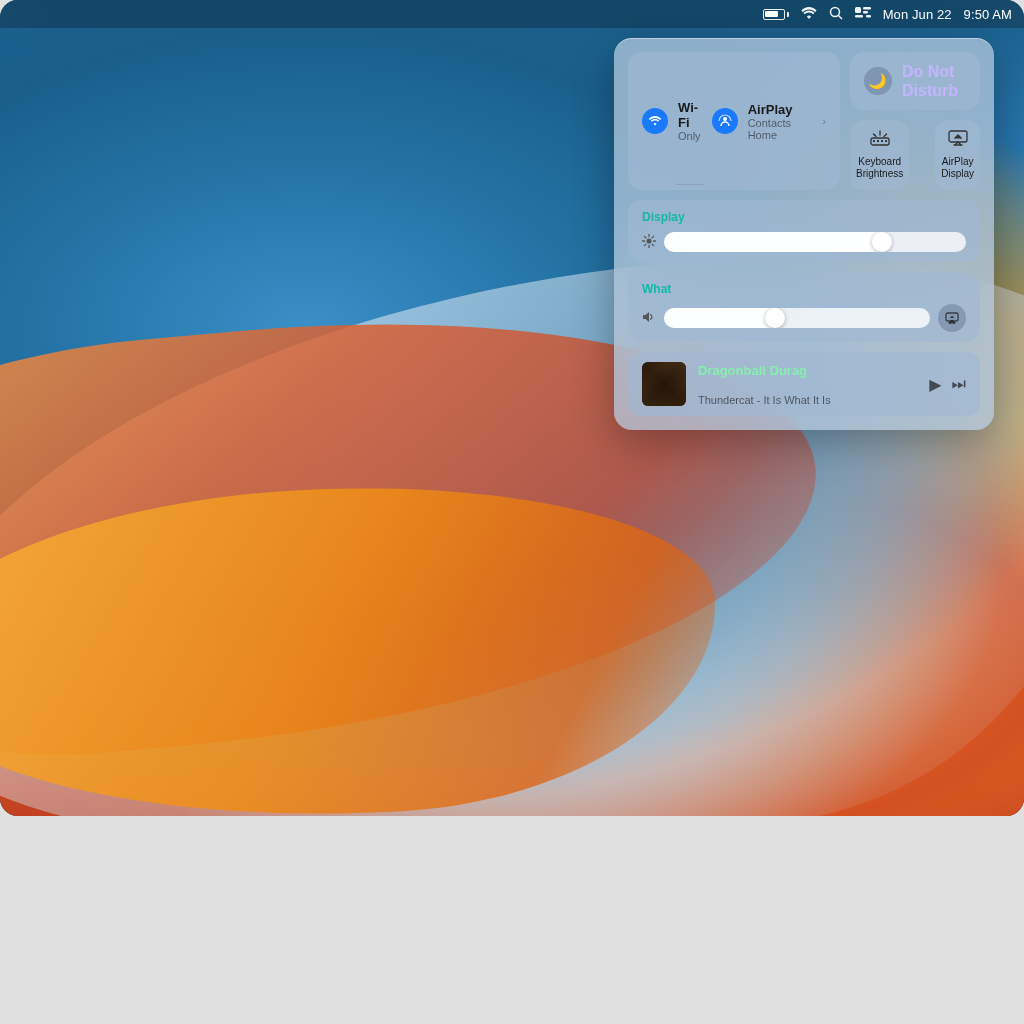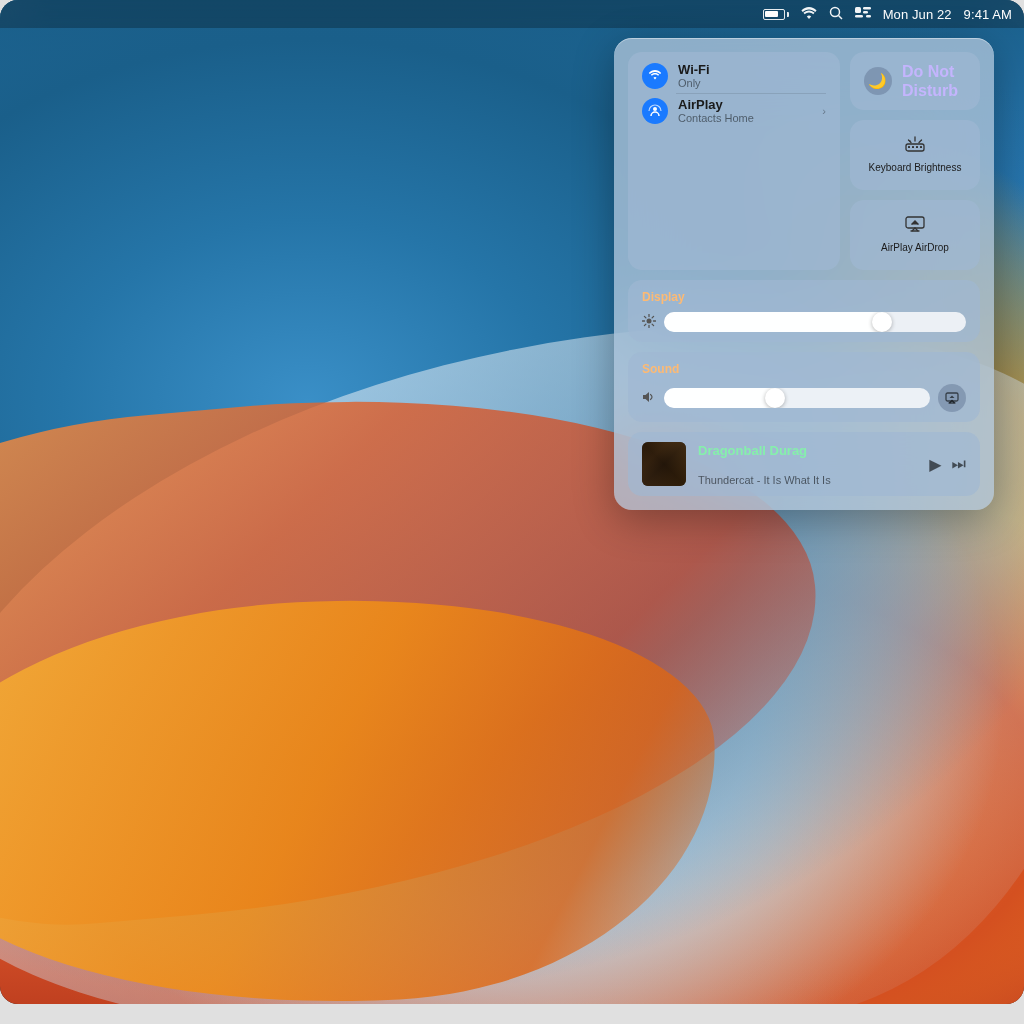--- a/index.html
+++ b/index.html
@@ -7,21 +7,21 @@
     body {
       width: 1024px;
       height: 1024px;
       overflow: hidden;
       background: #e0e0e0;
       font-family: -apple-system, BlinkMacSystemFont, 'SF Pro Display', 'Helvetica Neue', sans-serif;
     }
 
     .screen {
       width: 1024px;
-      height: 1004px;
+      height: 816px;
       position: relative;
       background: #1a1a1a;
       border-radius: 18px;
       overflow: hidden;
     }
 
     
     .wallpaper {
       position: absolute;
       inset: 0;
@@ -163,21 +163,21 @@
       display: flex;
       gap: 10px;
     }
 
     .connectivity-panel {
       flex: 1;
       background: rgba(160, 185, 210, 0.65);
       border-radius: 14px;
       padding: 10px 14px;
       display: flex;
-      flex-direction: column;
+      flex-direction: row;
       gap: 8px;
     }
 
     .connectivity-item {
       display: flex;
       align-items: center;
       gap: 10px;
       cursor: pointer;
       position: relative;
     }
@@ -259,22 +259,21 @@
 
     .dnd-text {
       font-size: 16px;
       font-weight: 700;
       color: #c4b5fd;
       line-height: 1.2;
     }
 
     .small-toggles {
       display: flex;
-      gap: 10px;
-      flex-direction: column;
+      gap: 26px;
     }
 
     .small-toggle {
       flex: 1;
       background: rgba(160, 185, 210, 0.65);
       border-radius: 14px;
       padding: 8px 6px;
       display: flex;
       flex-direction: column;
       align-items: center;
@@ -300,21 +299,21 @@
     
     .display-panel {
       background: rgba(160, 185, 210, 0.65);
       border-radius: 14px;
       padding: 10px 14px;
     }
 
     .section-label {
       font-size: 12px;
       font-weight: 600;
-      color: #fdba74;
+      color: #14b8a6;
       margin-bottom: 8px;
     }
 
     .slider-row {
       display: flex;
       align-items: center;
       gap: 8px;
     }
 
     .slider-icon {
@@ -473,21 +472,21 @@
       <span class="menubar-icon">
         <svg width="16" height="12" viewBox="0 0 16 12" fill="white">
           <rect x="0" y="0" width="6" height="6" rx="1.5" fill="white"></rect>
           <rect x="8" y="0" width="8" height="2.5" rx="1.25" fill="white"></rect>
           <rect x="8" y="4" width="5" height="2.5" rx="1.25" fill="white"></rect>
           <rect x="0" y="8" width="8" height="2.5" rx="1.25" fill="white"></rect>
           <rect x="11" y="8" width="5" height="2.5" rx="1.25" fill="white"></rect>
         </svg>
       </span>
       <span class="menubar-date">Mon Jun 22</span>
-      <span class="menubar-date">9:41 AM</span>
+      <span class="menubar-date">9:50 AM</span>
     </div>
   </div>
 
   <div class="control-center">
 
     <div class="top-section">
 
       <div class="connectivity-panel">
 
         <div class="connectivity-item">
@@ -547,21 +546,21 @@
           </div>
           <div class="small-toggle">
             <div class="small-toggle-icon">
               <svg width="20" height="16" viewBox="0 0 20 16" fill="none">
                 <rect x="1" y="1" width="18" height="11" rx="2" stroke="#333" stroke-width="1.3" fill="none"></rect>
                 <path d="M7 15L10 12L13 15" stroke="#333" stroke-width="1.3" fill="none"></path>
                 <line x1="6" y1="15" x2="14" y2="15" stroke="#333" stroke-width="1.3" stroke-linecap="round"></line>
                 <path d="M6.5 8.5L10 5L13.5 8.5" stroke="#333" stroke-width="1.3" fill="#333"></path>
               </svg>
             </div>
-            <span class="small-toggle-label">AirPlay AirDrop</span>
+            <span class="small-toggle-label">AirPlay Display</span>
           </div>
         </div>
 
       </div>
     </div>
 
     <div class="display-panel">
       <div class="section-label">Display</div>
       <div class="slider-row">
         <span class="slider-icon">
@@ -579,21 +578,21 @@
         </span>
         <div class="slider-track">
           <div class="slider-fill" style="width:75%;">
             <div class="slider-thumb"></div>
           </div>
         </div>
       </div>
     </div>
 
     <div class="sound-panel">
-      <div class="section-label">Sound</div>
+      <div class="section-label">What</div>
       <div class="sound-row">
         <span class="slider-icon">
           <svg width="14" height="12" viewBox="0 0 14 12" fill="none">
             <path d="M1 4H3.5L7 1V11L3.5 8H1V4Z" fill="#555"></path>
             <path d="M8.5 3.5C9.5 4.3 10 5.1 10 6C10 6.9 9.5 7.7 8.5 8.5" stroke="#555" stroke-width="1.2" stroke-linecap="round" fill="none"></path>
           </svg>
         </span>
         <div class="slider-track">
           <div class="slider-fill" style="width:45%;">
             <div class="slider-thumb"></div>

